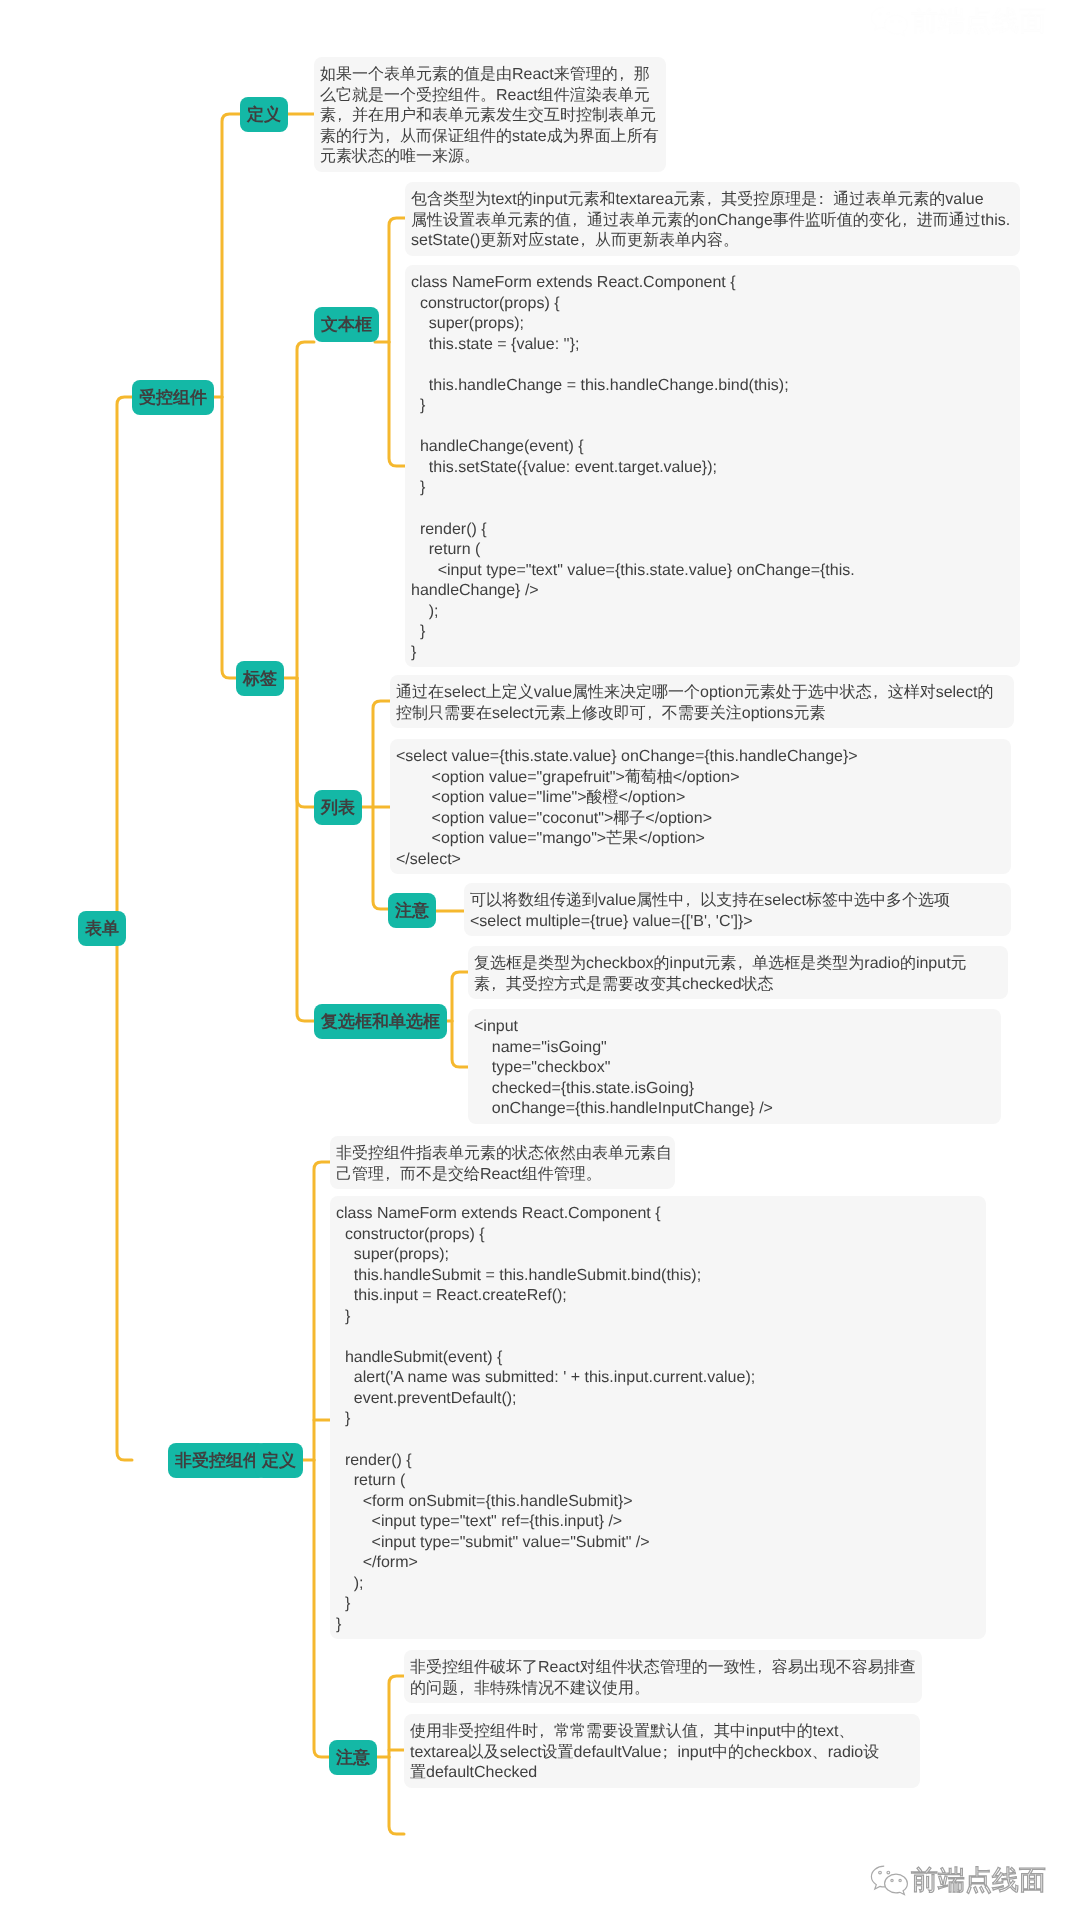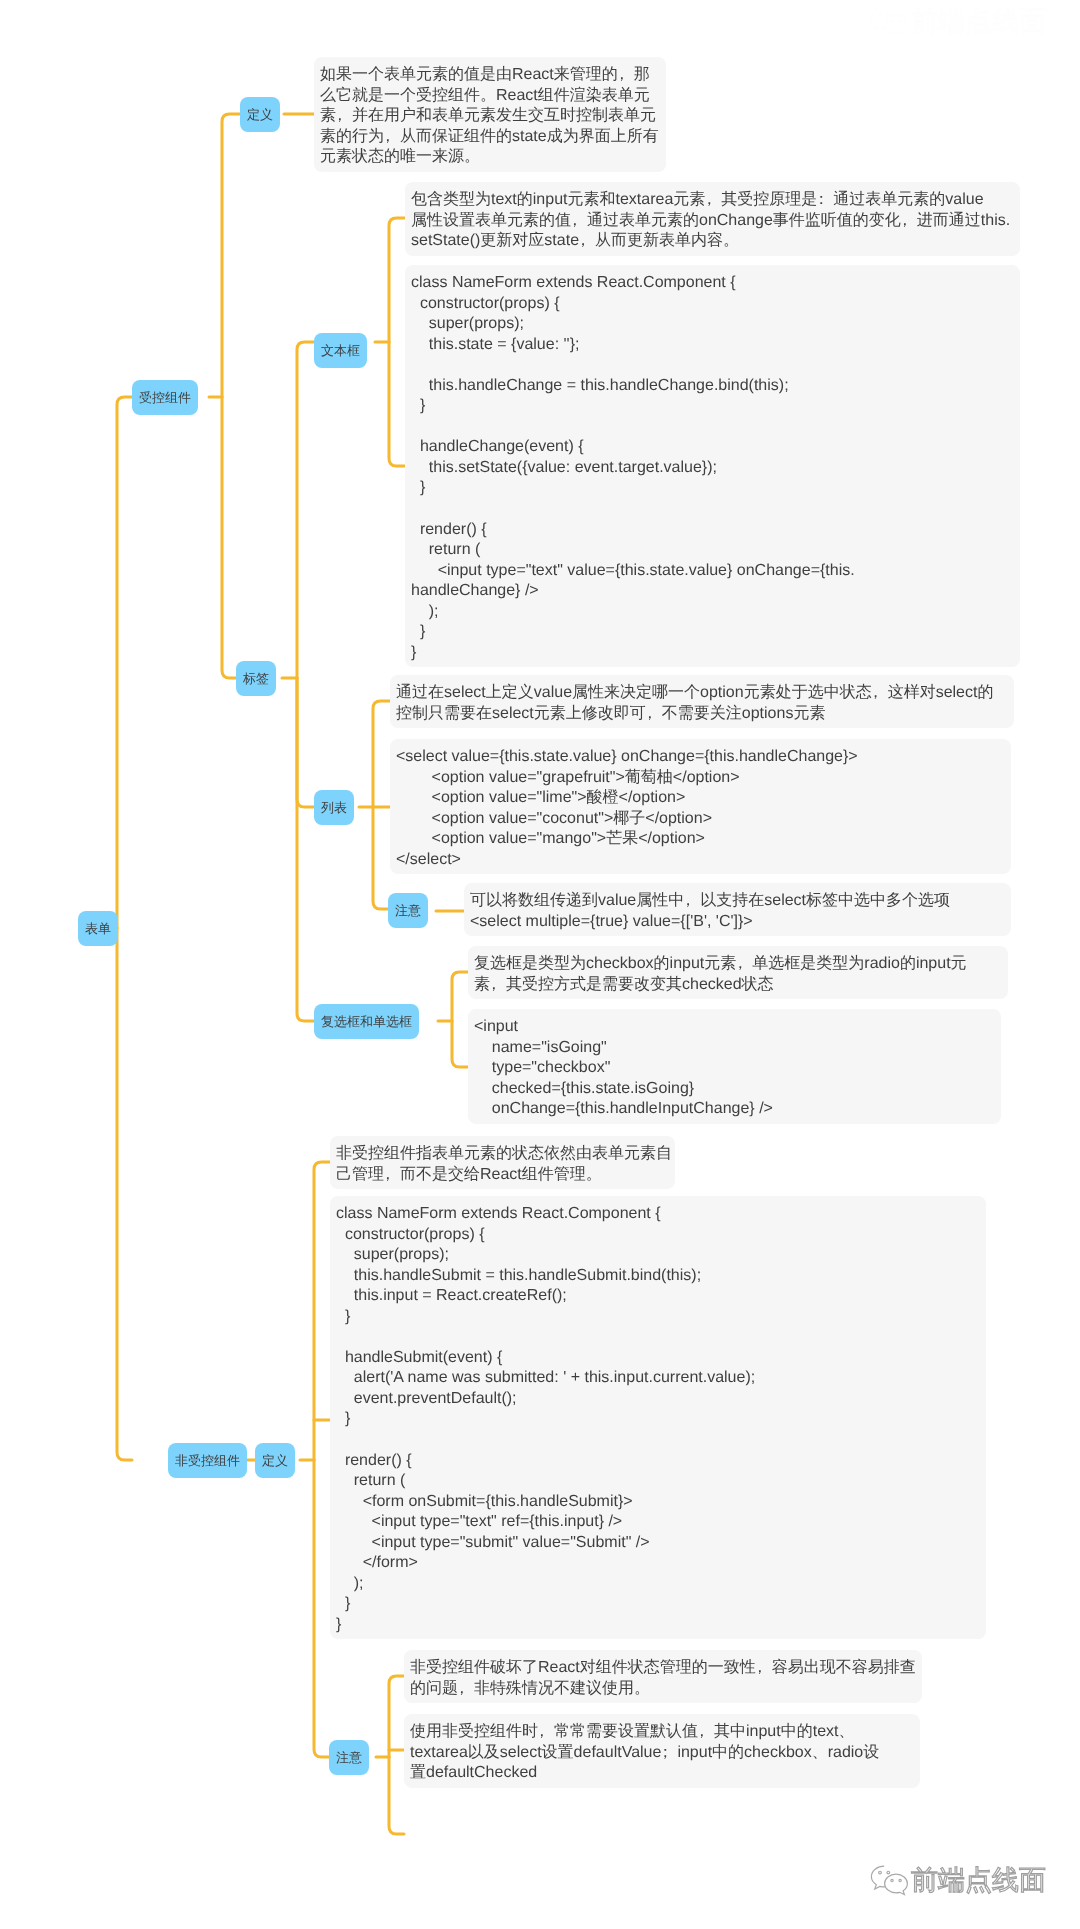--- a/index.html
+++ b/index.html
@@ -2,23 +2,23 @@
 <html><head>
 <meta charset="utf-8">
 <style>
   html,body{margin:0;padding:0;}
   body{width:1080px;height:1929px;background:#ffffff;
        font-family:"Liberation Sans",sans-serif;position:relative;overflow:hidden;
        -webkit-font-smoothing:antialiased;text-rendering:geometricPrecision;}
   #mindmap{position:absolute;left:0;top:0;width:1080px;height:1929px;
            transform:translateZ(0);}
   svg.links{position:absolute;left:0;top:0;}
-  .node{position:absolute;background:#7dd3fc;border-radius:8px;color:#3f3f3f;
-        font-size:13px;line-height:21px;padding:7px 7px;white-space:nowrap;
-        will-change:transform;}
+  .node{position:absolute;background:#14b8a6;border-radius:8px;color:#3f3f3f;
+        font-size:17px;line-height:21px;padding:7px 7px;white-space:nowrap;
+        will-change:transform;font-weight:bold;}
   .box{position:absolute;background:#f6f6f6;border-radius:8px;color:#3f3f3f;
        font-size:16px;line-height:20.55px;padding:8px 6px 4px;white-space:pre;
        will-change:transform;}
   .pn{display:inline-block;width:1em;overflow:visible;text-indent:-.26em;}
   .pn.pd{text-indent:0;}
   .wm{position:absolute;display:flex;align-items:center;}
   .wm .wmtxt{font-size:27px;line-height:30px;letter-spacing:0px;color:transparent;
              will-change:transform;
              -webkit-text-stroke:1.2px #9a9a9a;}
   .wm svg{display:block;}
@@ -58,21 +58,21 @@
 <path d="M 376 1757 H 389"></path>
 <path d="M 389 1757 V 1683.5 Q 389 1676 396.5 1676 H 404"></path>
 <path d="M 389 1750 H 404"></path>
 <path d="M 389 1757 V 1826.5 Q 389 1834 396.5 1834 H 404"></path>
 </g>
     </svg>
 <div class="node" style="left:58px;top:910.5px;margin-left:20px;">表单</div>
 <div class="node" style="left:132px;top:379.5px;">受控组件</div>
 <div class="node" style="left:240px;top:96.5px;">定义</div>
 <div class="node" style="left:236px;top:660.5px;">标签</div>
-<div class="node" style="left:314px;top:333px;">文本框</div>
+<div class="node" style="left:314px;top:307px;">文本框</div>
 <div class="node" style="left:314px;top:789.5px;">列表</div>
 <div class="node" style="left:314px;top:1003.5px;">复选框和单选框</div>
 <div class="node" style="left:388px;top:892.5px;">注意</div>
 <div class="node" style="left:132px;top:1442.5px;margin-left:36px;">非受控组件</div>
 <div class="node" style="left:255px;top:1442.5px;">定义</div>
 <div class="node" style="left:329px;top:1739.5px;">注意</div>
 <div class="box" style="left:314px;top:57px;width:340px;">如果一个表单元素的值是由React来管理的<span class="pn">，</span>那
 么它就是一个受控组件<span class="pn pd">。</span>React组件渲染表单元
 素<span class="pn">，</span>并在用户和表单元素发生交互时控制表单元
 素的行为<span class="pn">，</span>从而保证组件的state成为界面上所有

